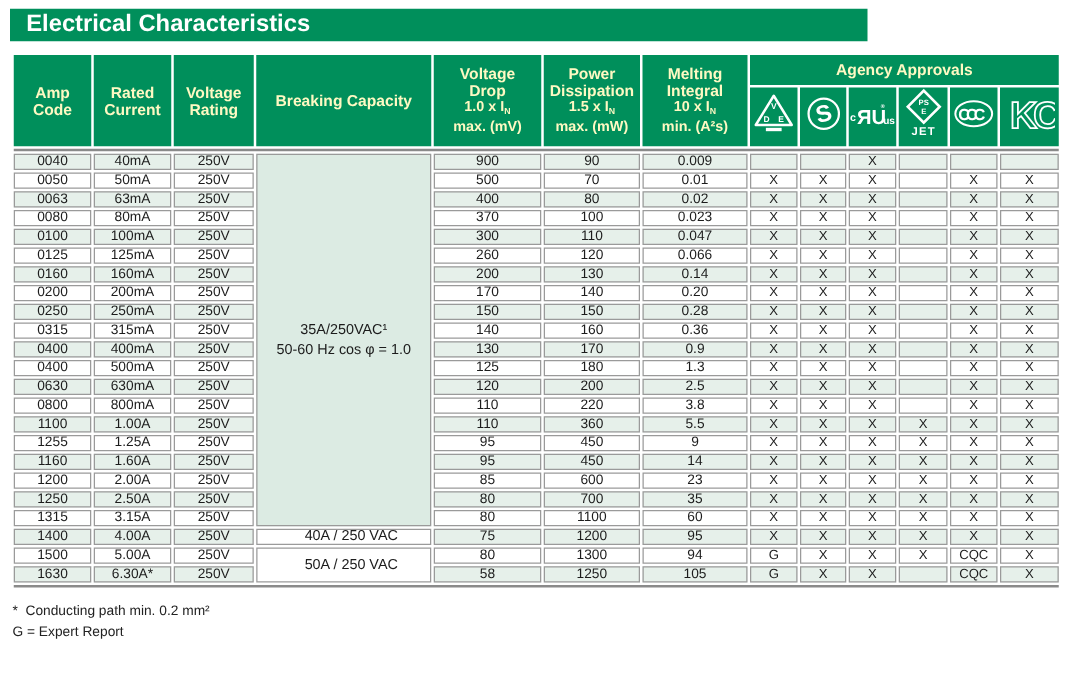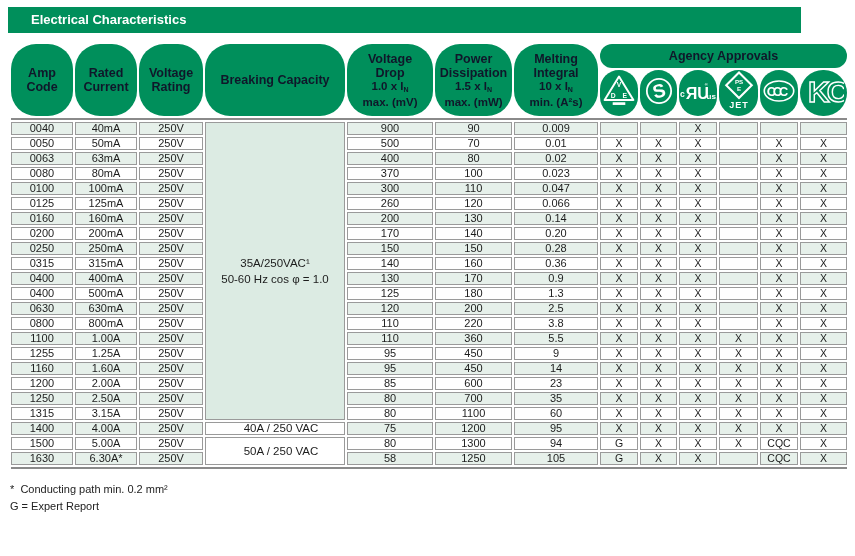--- a/index.html
+++ b/index.html
@@ -8,26 +8,26 @@
     --merged:#dcebe3;
     --border:#9a9a9a;
     --sep:#8a8a8a;
     --ink:#1c1c1c;
   }
   *{box-sizing:border-box;}
   html,body{margin:0;padding:0;}
   body{width:855px;height:556px;background:#fff;font-family:"Liberation Sans",sans-serif;color:var(--ink);}
   .page{position:relative;width:855px;height:556px;overflow:hidden;}
 
-  .banner{position:absolute;left:8px;top:7px;width:793px;height:26px;background:var(--green);
-          color:#fff;font-weight:bold;font-size:13px;line-height:26px;padding-left:23px;}
+  .banner{position:absolute;left:8px;top:7px;width:686px;height:26px;background:var(--green);
+          color:#fff;font-weight:bold;font-size:19px;line-height:26px;padding-left:13px;}
 
   table.ec{position:absolute;left:9px;top:42px;width:840px;border-collapse:separate;border-spacing:2px;table-layout:fixed;}
 
-  th{background:var(--green);color:#0f172a;font-weight:bold;padding:0;vertical-align:middle;text-align:center;border-radius:25px;}
+  th{background:var(--green);color:#fef9c3;font-weight:bold;padding:0;vertical-align:middle;text-align:center;}
   thead tr.trh1{height:24px;}
   thead tr.trh2{height:46px;}
   th .hl{font-size:12.5px;line-height:14px;}
   th .hs{font-size:11.5px;line-height:13px;}
   th .subn{font-size:7px;vertical-align:-2px;}
   th.agency{font-size:12.5px;}
 
   td{border:1px solid var(--border);height:11px;padding:0;text-align:center;
      font-size:11px;line-height:11px;color:var(--ink);overflow:hidden;white-space:nowrap;}
   td.s{background:var(--stripe);}

